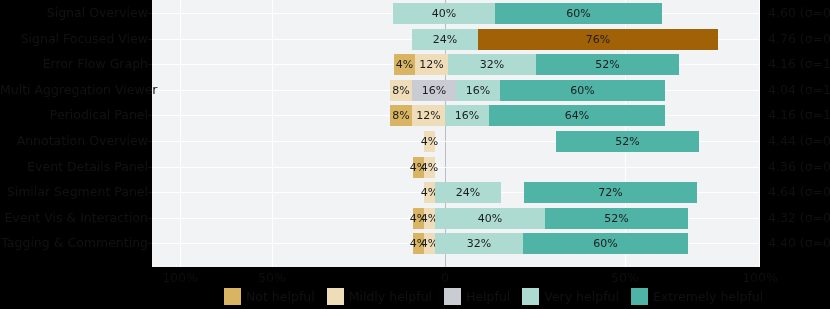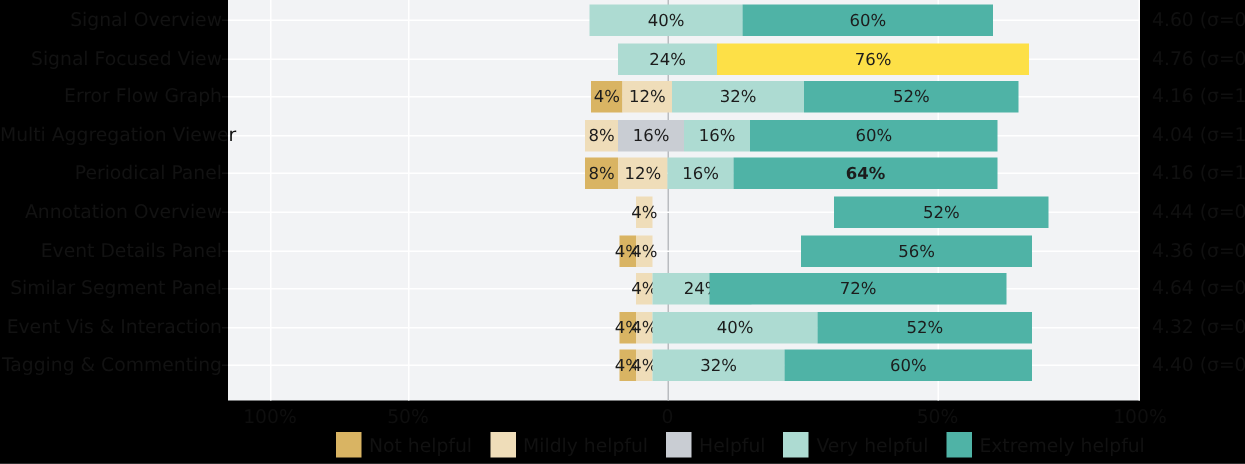--- a/index.html
+++ b/index.html
@@ -167,21 +167,21 @@
           <span>40%</span>
         </div>
         <div class="seg" style="left: 495px; width: 167px; background: rgb(79, 179, 166);">
           <span>60%</span>
         </div>
       </div>
       <div class="bar-row" style="left: 0px; top: 29px; width: 830px;">
         <div class="seg" style="left: 412px; width: 66px; background: rgb(173, 219, 210);">
           <span>24%</span>
         </div>
-        <div class="seg" style="left: 478px; width: 208px; background: #fde047;">
+        <div class="seg" style="left: 478px; width: 240px; background: #a16207;">
           <span>76%</span>
         </div>
       </div>
       <div class="bar-row" style="left: 0px; top: 54px; width: 830px;">
         <div class="seg" style="left: 394px; width: 21px; background: rgb(217, 180, 99);">
           <span>4%</span>
         </div>
         <div class="seg" style="left: 415px; width: 33px; background: rgb(239, 221, 185);">
           <span>12%</span>
         </div>
@@ -209,51 +209,48 @@
       <div class="bar-row" style="left: 0px; top: 105px; width: 830px;">
         <div class="seg" style="left: 390px; width: 22px; background: rgb(217, 180, 99);">
           <span>8%</span>
         </div>
         <div class="seg" style="left: 412px; width: 33px; background: rgb(239, 221, 185);">
           <span>12%</span>
         </div>
         <div class="seg" style="left: 445px; width: 44px; background: rgb(173, 219, 210);">
           <span>16%</span>
         </div>
-        <div class="seg" style="left: 489px; width: 176px; background: rgb(79, 179, 166); font-weight: bold;">
+        <div class="seg" style="left: 489px; width: 176px; background: rgb(79, 179, 166);">
           <span>64%</span>
         </div>
       </div>
       <div class="bar-row" style="left: 0px; top: 131px; width: 830px;">
         <div class="seg" style="left: 424px; width: 11px; background: rgb(239, 221, 185);">
           <span>4%</span>
         </div>
         <div class="seg" style="left: 556px; width: 143px; background: rgb(79, 179, 166);">
           <span>52%</span>
         </div>
       </div>
       <div class="bar-row" style="left: 0px; top: 157px; width: 830px;">
         <div class="seg" style="left: 413px; width: 11px; background: rgb(217, 180, 99);">
           <span>4%</span>
         </div>
         <div class="seg" style="left: 424px; width: 11px; background: rgb(239, 221, 185);">
           <span>4%</span>
         </div>
-        <div class="seg" style="left: 534px; width: 154px; background: rgb(79, 179, 166);">
-          <span>56%</span>
-        </div>
       </div>
       <div class="bar-row" style="left: 0px; top: 182px; width: 830px;">
         <div class="seg" style="left: 424px; width: 11px; background: rgb(239, 221, 185);">
           <span>4%</span>
         </div>
         <div class="seg" style="left: 435px; width: 66px; background: rgb(173, 219, 210);">
           <span>24%</span>
         </div>
-        <div class="seg" style="left: 473px; width: 198px; background: rgb(79, 179, 166);">
+        <div class="seg" style="left: 524px; width: 173px; background: rgb(79, 179, 166);">
           <span>72%</span>
         </div>
       </div>
       <div class="bar-row" style="left: 0px; top: 208px; width: 830px;">
         <div class="seg" style="left: 413px; width: 11px; background: rgb(217, 180, 99);">
           <span>4%</span>
         </div>
         <div class="seg" style="left: 424px; width: 11px; background: rgb(239, 221, 185);">
           <span>4%</span>
         </div>

